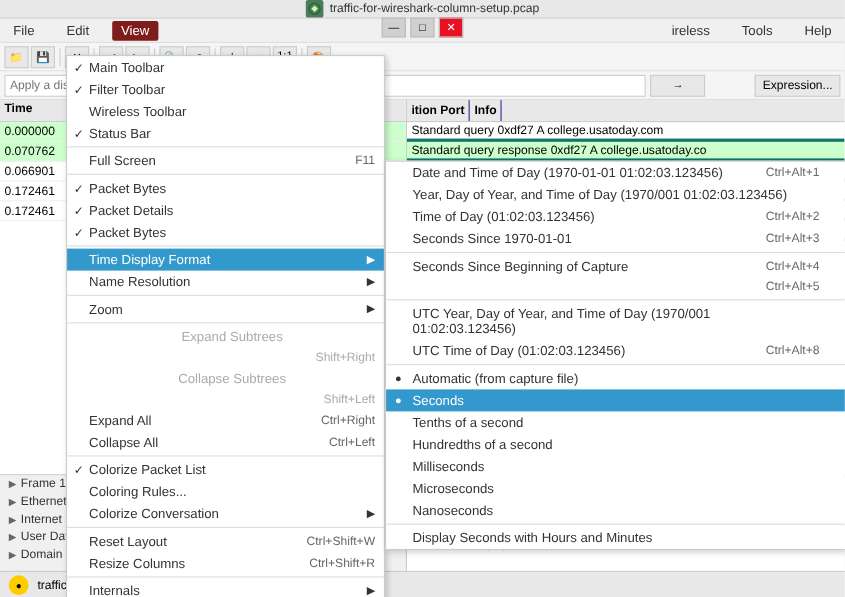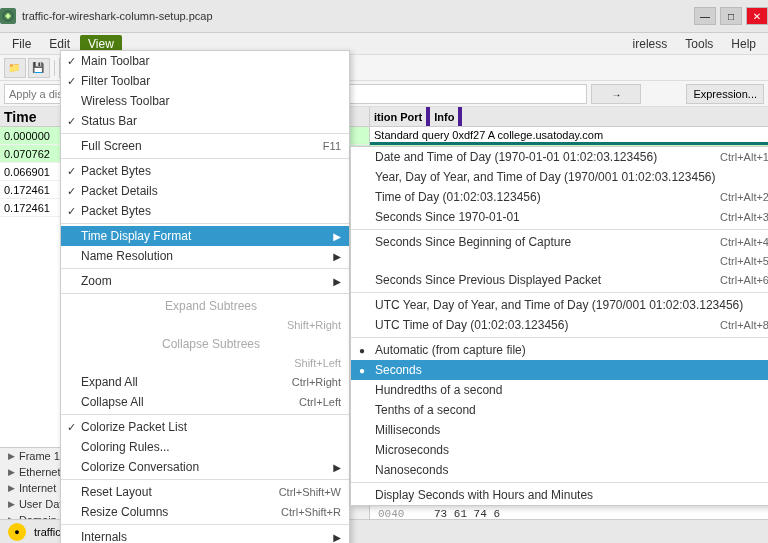--- a/index.html
+++ b/index.html
@@ -9,26 +9,27 @@
       background: #f0f0f0;
       width: 768px;
       height: 543px;
       overflow: hidden;
       position: relative;
     }
 
     
     .title-bar {
       background: #e8e8e8;
-      height: 33px;
+      height: 17px;
       display: flex;
       align-items: center;
       padding: 0 0;
       border-bottom: 1px solid #ccc;
       justify-content: space-between;
+      flex-direction: column;
     }
     .title-bar-left {
       display: flex;
       align-items: center;
       gap: 6px;
     }
     .title-icon {
       width: 16px;
       height: 16px;
       background: #4a7c59;
@@ -51,30 +52,30 @@
     .title-btn.close { background: #e81123; color: white; }
 
     
     .menu-bar {
       background: #f0f0f0;
       height: 22px;
       display: flex;
       align-items: center;
       padding: 0 4px;
       border-bottom: 1px solid #ddd;
-      gap: 2px;
+      gap: 13px;
     }
     .menu-item {
       padding: 2px 8px;
       cursor: pointer;
       font-size: 12px;
       color: #333;
       border-radius: 2px;
     }
-    .menu-item.active { background: #4d7c0f; color: white; }
+    .menu-item.active { background: #7f1d1d; color: white; }
 
     
     .toolbar {
       background: #f5f5f5;
       height: 26px;
       display: flex;
       align-items: center;
       padding: 0 4px;
       border-bottom: 1px solid #ddd;
       gap: 2px;
@@ -133,21 +134,21 @@
     }
     .packet-list-header {
       display: flex;
       background: #e8e8e8;
       border-bottom: 1px solid #ccc;
       height: 20px;
     }
     .col-header {
       border-right: 1px solid #ccc;
       padding: 2px 4px;
-      font-size: 14px;
+      font-size: 11px;
       font-weight: bold;
       overflow: hidden;
       white-space: nowrap;
     }
     .col-time { width: 75px; }
     .col-src { width: 70px; }
 
     .packet-row {
       display: flex;
       height: 18px;
@@ -169,21 +170,21 @@
       overflow: hidden;
     }
     .info-bar {
       display: flex;
       background: #e8e8e8;
       border-bottom: 1px solid #ccc;
       height: 20px;
       align-items: center;
     }
     .info-col {
-      border-right: 4px solid #4c1d95;
+      border-right: 1px solid #4c1d95;
       padding: 0 4px;
       font-size: 11px;
       font-weight: bold;
       height: 100%;
       display: flex; align-items: center;
     }
 
     .info-rows {
       overflow: hidden;
     }
@@ -286,21 +287,21 @@
       left: 350px;
       width: 420px;
       background: white;
       border: 1px solid #ccc;
       box-shadow: 2px 2px 6px rgba(0,0,0,0.2);
       z-index: 300;
     }
     .time-submenu-item {
       display: flex;
       align-items: center;
-      padding: 3px 0 3px 24px;
+      padding: 3px 24px 3px 24px;
       font-size: 12px;
       color: #333;
       cursor: pointer;
       gap: 4px;
       position: relative;
     }
     .time-submenu-item.highlighted { background: #3399cc; color: white; }
     .radio-dot { position: absolute; left: 8px; font-size: 10px; }
     .ts-shortcut { margin-left: auto; color: #666; font-size: 11px; }
     .time-submenu-item.highlighted .ts-shortcut { color: #ddd; }
@@ -605,24 +606,20 @@
     <span class="ts-shortcut">Ctrl+Alt+3</span>
   </div>
   <div class="menu-divider"></div>
   <div class="time-submenu-item">
     <span>Seconds Since Beginning of Capture</span>
     <span class="ts-shortcut">Ctrl+Alt+4</span>
   </div>
   <div class="time-submenu-item">
     <span class="ts-shortcut">Ctrl+Alt+5</span>
   </div>
-  <div class="time-submenu-item">
-    <span>Seconds Since Previous Displayed Packet</span>
-    <span class="ts-shortcut">Ctrl+Alt+6</span>
-  </div>
   <div class="menu-divider"></div>
 
   <div class="time-submenu-item">
     <span>UTC Year, Day of Year, and Time of Day (1970/001 01:02:03.123456)</span>
     <span class="ts-shortcut"></span>
   </div>
   <div class="time-submenu-item">
     <span>UTC Time of Day (01:02:03.123456)</span>
     <span class="ts-shortcut">Ctrl+Alt+8</span>
   </div>
@@ -631,26 +628,26 @@
     <span class="radio-dot">●</span>
     <span>Automatic (from capture file)</span>
   </div>
 
   <div class="time-submenu-item highlighted" style="position:relative;">
     <span class="radio-dot" style="color:white">●</span>
     <span>Seconds</span>
 
   </div>
   <div class="time-submenu-item">
+    <span>Tenths of a second</span>
+  </div>
+  <div class="time-submenu-item">
     <span>Hundredths of a second</span>
   </div>
   <div class="time-submenu-item">
-    <span>Tenths of a second</span>
-  </div>
-  <div class="time-submenu-item">
     <span>Milliseconds</span>
   </div>
   <div class="time-submenu-item">
     <span>Microseconds</span>
   </div>
   <div class="time-submenu-item">
     <span>Nanoseconds</span>
   </div>
   <div class="menu-divider"></div>
   <div class="time-submenu-item">

